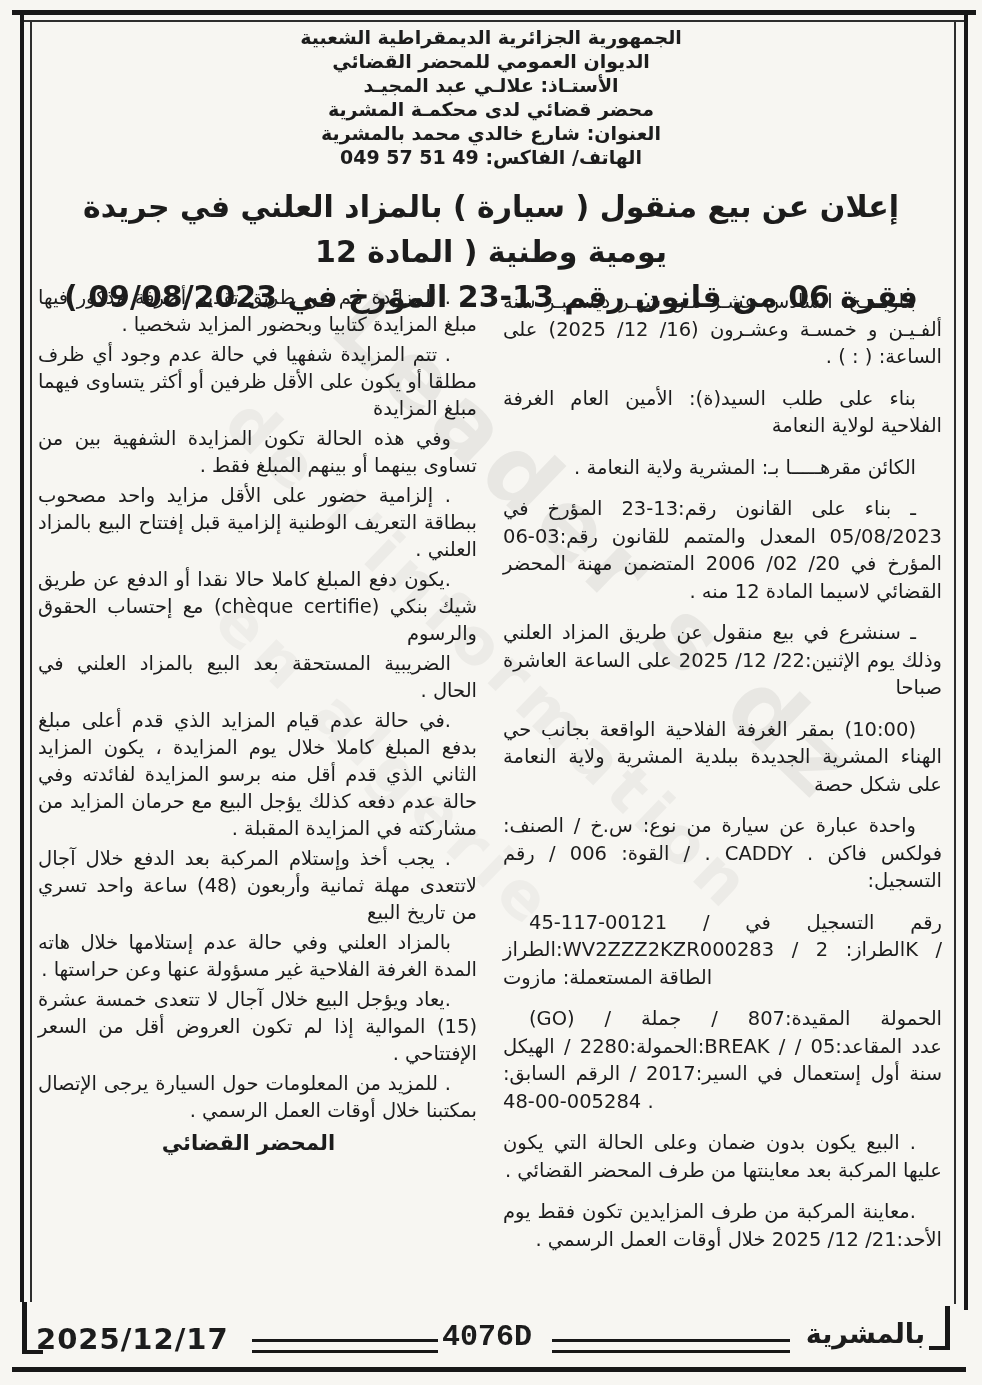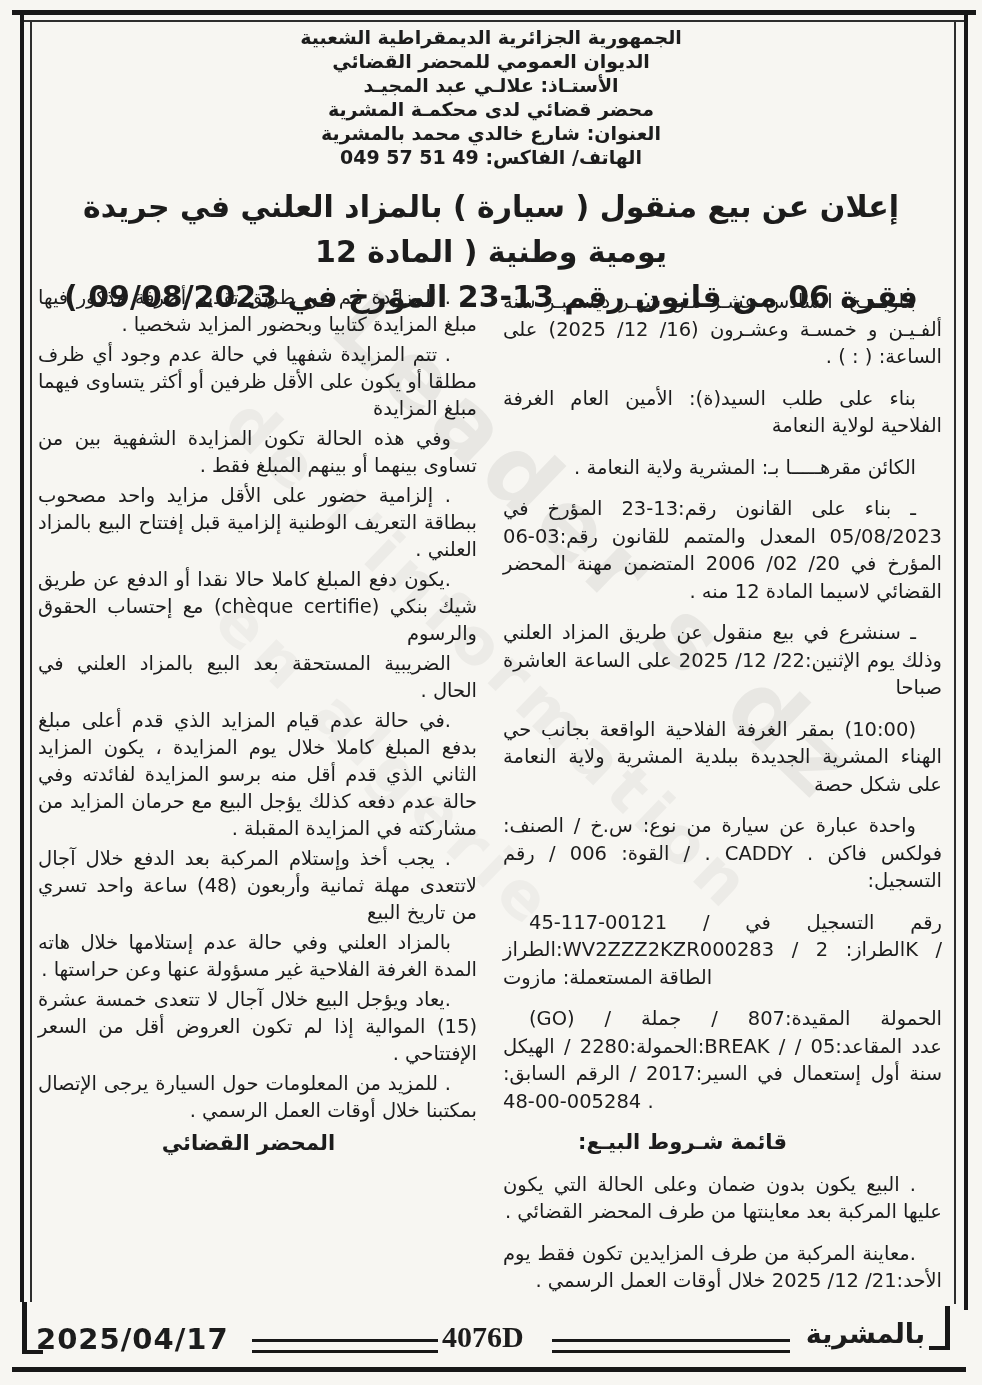--- a/index.html
+++ b/index.html
@@ -58,21 +58,21 @@
   .col-left .para{margin:0 0 3px;}
   .para.heading{font-weight:bold;font-size:21px;text-indent:80px;text-align:center;}
   .col-left .para.heading{text-indent:18px;margin-top:6px;}
   
   .footer-date{
     position:absolute;left:36px;top:1322px;
     font-size:29px;font-weight:bold;letter-spacing:1px;direction:ltr;
   }
   .footer-ref{
     position:absolute;left:442px;top:1320px;
-    font-family:Liberation Serif, serif;font-size:30px;font-weight:bold;direction:ltr;text-align:center;
+    font-family:Liberation Mono, monospace;font-size:30px;font-weight:bold;direction:ltr;text-align:center;
   }
   .footer-logo{
     position:absolute;left:798px;top:1318px;width:135px;
     font-size:27px;font-weight:bold;direction:rtl;text-align:center;
   }
   .footer-line{position:absolute;top:1339px;height:8px;
     border-top:3px solid #181818;border-bottom:3px solid #181818;}
   .footer-line-left{left:252px;width:186px;}
   .footer-line-right{left:552px;width:238px;}
 </style>
@@ -114,42 +114,41 @@
       <div class="col col-right">
           <div class="para">بتاريــــخ: السادس عشـر مـن شهـر ديسمبـر سنة ألفـيـن و خمسـة وعشـرون (16/ 12/ 2025) على الساعة: ( : ) .</div>
           <div class="para">بناء على طلب السيد(ة): الأمين العام الغرفة الفلاحية لولاية النعامة</div>
           <div class="para">الكائن مقرهـــــا بـ: المشرية ولاية النعامة .</div>
           <div class="para">ـ بناء على القانون رقم:13-23 المؤرخ في 05/08/2023 المعدل والمتمم للقانون رقم:03-06 المؤرخ في 20/ 02/ 2006 المتضمن مهنة المحضر القضائي لاسيما المادة 12 منه .</div>
           <div class="para">ـ سنشرع في بيع منقول عن طريق المزاد العلني وذلك يوم الإثنين:22/ 12/ 2025 على الساعة العاشرة صباحا</div>
           <div class="para">(10:00) بمقر الغرفة الفلاحية الواقعة بجانب حي الهناء المشرية الجديدة ببلدية المشرية ولاية النعامة على شكل حصة</div>
           <div class="para">واحدة عبارة عن سيارة من نوع: س.خ / الصنف: فولكس فاكن . CADDY . / القوة: 006 / رقم التسجيل:</div>
           <div class="para" dir="ltr">45-117-00121 / رقم التسجيل في الطراز:WV2ZZZ2KZR000283 / الطراز: 2K / الطاقة المستعملة: مازوت</div>
           <div class="para" dir="ltr">(GO) / الحمولة المقيدة:807 / جملة الحمولة:2280 / الهيكل:BREAK / عدد المقاعد:05 / سنة أول إستعمال في السير:2017 / الرقم السابق: 005284-00-48 .</div>
-          <div class="para heading">قائمة شـروط البيـع:</div>
           <div class="para">. البيع يكون بدون ضمان وعلى الحالة التي يكون عليها المركبة بعد معاينتها من طرف المحضر القضائي .</div>
           <div class="para">.معاينة المركبة من طرف المزايدين تكون فقط يوم الأحد:21/ 12/ 2025 خلال أوقات العمل الرسمي .</div>
         </div>
       <div class="col col-left">
           <div class="para">. المزايدة تتم عن طريق تقديم أظرفة مذكور فيها مبلغ المزايدة كتابيا وبحضور المزايد شخصيا .</div>
           <div class="para">. تتم المزايدة شفهيا في حالة عدم وجود أي ظرف مطلقا أو يكون على الأقل ظرفين أو أكثر يتساوى فيهما مبلغ المزايدة</div>
           <div class="para">وفي هذه الحالة تكون المزايدة الشفهية بين من تساوى بينهما أو بينهم المبلغ فقط .</div>
           <div class="para">. إلزامية حضور على الأقل مزايد واحد مصحوب ببطاقة التعريف الوطنية إلزامية قبل إفتتاح البيع بالمزاد العلني .</div>
           <div class="para">.يكون دفع المبلغ كاملا حالا نقدا أو الدفع عن طريق شيك بنكي (chèque certifie) مع إحتساب الحقوق والرسوم</div>
           <div class="para">الضريبية المستحقة بعد البيع بالمزاد العلني في الحال .</div>
           <div class="para">.في حالة عدم قيام المزايد الذي قدم أعلى مبلغ بدفع المبلغ كاملا خلال يوم المزايدة ، يكون المزايد الثاني الذي قدم  أقل منه برسو المزايدة لفائدته وفي حالة عدم دفعه كذلك يؤجل البيع مع حرمان المزايد من مشاركته في المزايدة المقبلة .</div>
           <div class="para">. يجب أخذ وإستلام المركبة بعد الدفع خلال آجال لاتتعدى مهلة ثمانية وأربعون (48) ساعة واحد تسري من تاريخ البيع</div>
           <div class="para">بالمزاد العلني وفي حالة عدم إستلامها خلال هاته المدة الغرفة الفلاحية غير مسؤولة عنها وعن حراستها .</div>
           <div class="para">.يعاد ويؤجل البيع خلال آجال لا تتعدى خمسة عشرة (15) الموالية إذا لم تكون العروض أقل من السعر الإفتتاحي .</div>
           <div class="para">. للمزيد من المعلومات حول السيارة يرجى الإتصال بمكتبنا خلال أوقات العمل الرسمي .</div>
           <div class="para heading">المحضر القضائي</div>
         </div>
     </div>
 
     <div class="bracket-left"></div>
-    <div class="footer-date">2025/04/17</div>
+    <div class="footer-date">2025/12/17</div>
     <div class="footer-line footer-line-left"></div>
     <div class="footer-ref">4076D</div>
     <div class="footer-line footer-line-right"></div>
     <div class="footer-logo">بالمشرية</div>
     <div class="bracket-right"></div>
     <div class="rule bottom-rule"></div>
 
   </div>
 </div>
 

